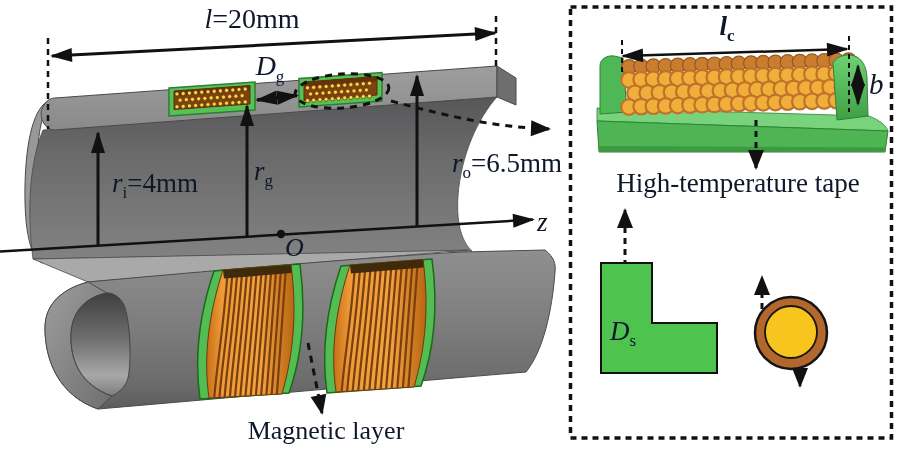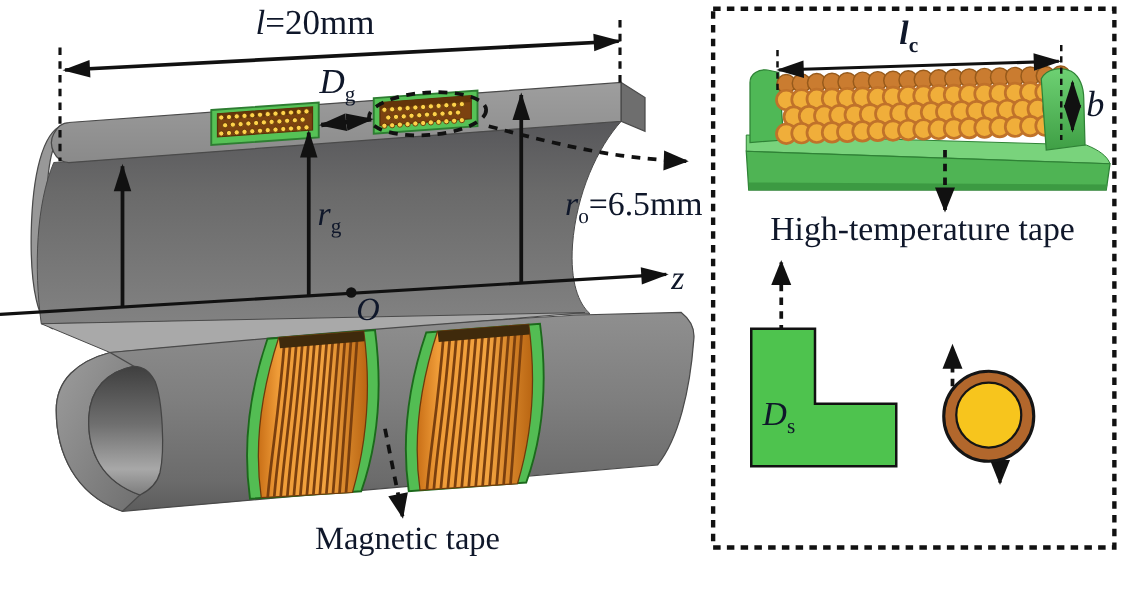--- a/index.html
+++ b/index.html
@@ -319,24 +319,25 @@
 
     <g>
       <circle cx="791" cy="333" r="36" fill="#b2672c" stroke="#151515" stroke-width="2.5"></circle>
       <circle cx="791" cy="332" r="26" fill="#f7c51d" stroke="#151515" stroke-width="1.8"></circle>
     </g>
   </g>
 </svg>
 
 <div class="lbl cx f28" style="left:252px;top:5px;"><span class="it">l</span><span>=20mm</span></div>
 <div class="lbl cx f28" style="left:270px;top:52px;"><span class="it">D</span><sub>g</sub></div>
+<div class="lbl" style="left:112px;top:170px;"><span class="it">r</span><sub>i</sub><span>=4mm</span></div>
 <div class="lbl" style="left:254px;top:158px;"><span class="it">r</span><sub>g</sub></div>
 <div class="lbl" style="left:424px;top:150px;margin-left:28px;"><span class="it">r</span><sub>o</sub><span>=6.5mm</span></div>
 <div class="lbl it" style="left:537px;top:209px;"><span>z</span></div>
 <div class="lbl it f26" style="left:285px;top:235px;"><span>O</span></div>
-<div class="lbl cx f26" style="left:326px;top:418px;"><span>Magnetic tape</span></div>
+<div class="lbl cx f26" style="left:326px;top:418px;"><span>Magnetic layer</span></div>
 
 <div class="lbl cx" style="left:727px;top:13px;font-weight:bold;"><span class="it">l</span><sub>c</sub></div>
 <div class="lbl it f29" style="left:869px;top:70px;"><span>b</span></div>
 <div class="lbl cx" style="left:738px;top:170px;text-align:center;"><span>High-temperature tape</span></div>
 <div class="lbl" style="left:610px;top:318px;"><span class="it">D</span><sub>s</sub></div>
 
 </div>
 
 </body></html>

